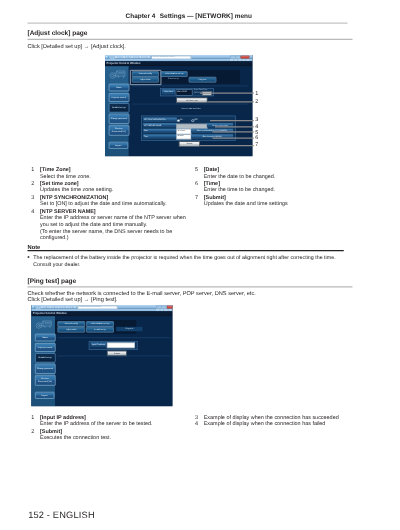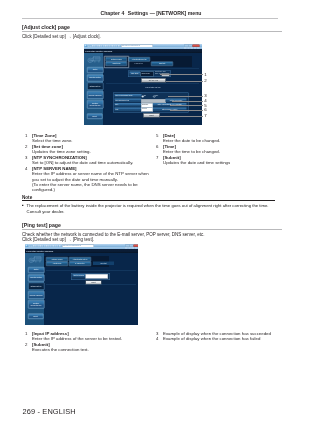--- a/index.html
+++ b/index.html
@@ -213,21 +213,21 @@
       </div>
       <div class="row" style="position:relative;">
         <span class="n">4</span>
         <span class="bd" style="display:block;">
           <div class="ttl"></div>
           <div class="ds">Example of display when the connection has failed</div>
         </span>
       </div>
     </div>
 
-  <div class="footer">269 - ENGLISH</div>
+  <div class="footer">152 - ENGLISH</div>
 
   <div id="callout1" style="position:absolute;left:0;top:0;width:300px;height:424px;z-index:5;">
       <div style="position:absolute;left:160px;top:74.2px;width:43px;height:0.8px;background:#8a8a8c;"></div>
       <div style="position:absolute;left:204.2px;top:71.60000000000001px;font-size:4.4px;color:#231f20;line-height:5px;">1</div>
       <div style="position:absolute;left:166px;top:80.8px;width:37px;height:0.8px;background:#8a8a8c;"></div>
       <div style="position:absolute;left:204.2px;top:78.2px;font-size:4.4px;color:#231f20;line-height:5px;">2</div>
       <div style="position:absolute;left:168px;top:96px;width:35px;height:0.8px;background:#8a8a8c;"></div>
       <div style="position:absolute;left:204.2px;top:93.4px;font-size:4.4px;color:#231f20;line-height:5px;">3</div>
       <div style="position:absolute;left:172px;top:100.6px;width:31px;height:0.8px;background:#8a8a8c;"></div>
       <div style="position:absolute;left:204.2px;top:98px;font-size:4.4px;color:#231f20;line-height:5px;">4</div>

